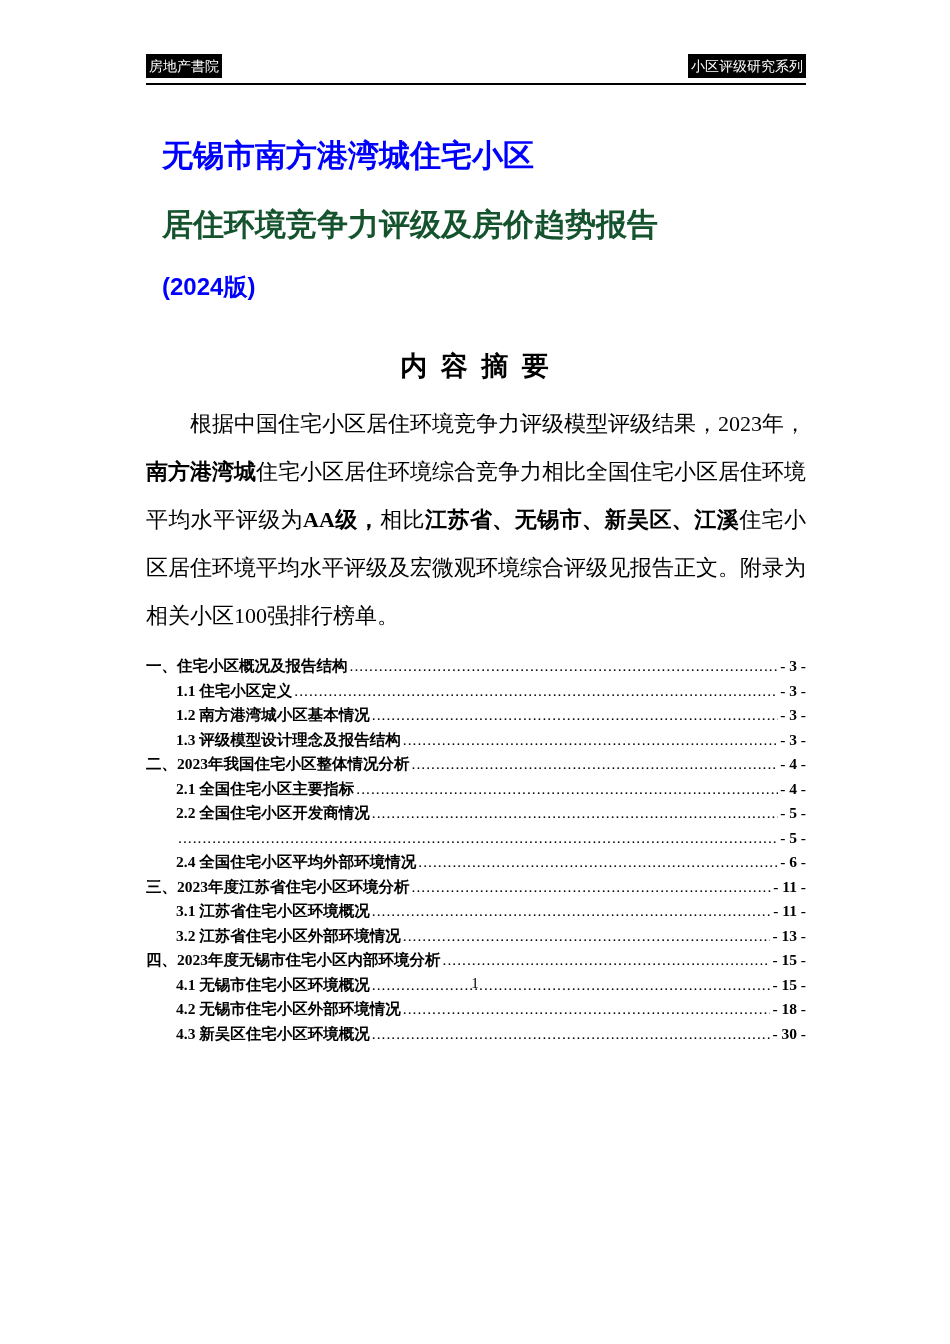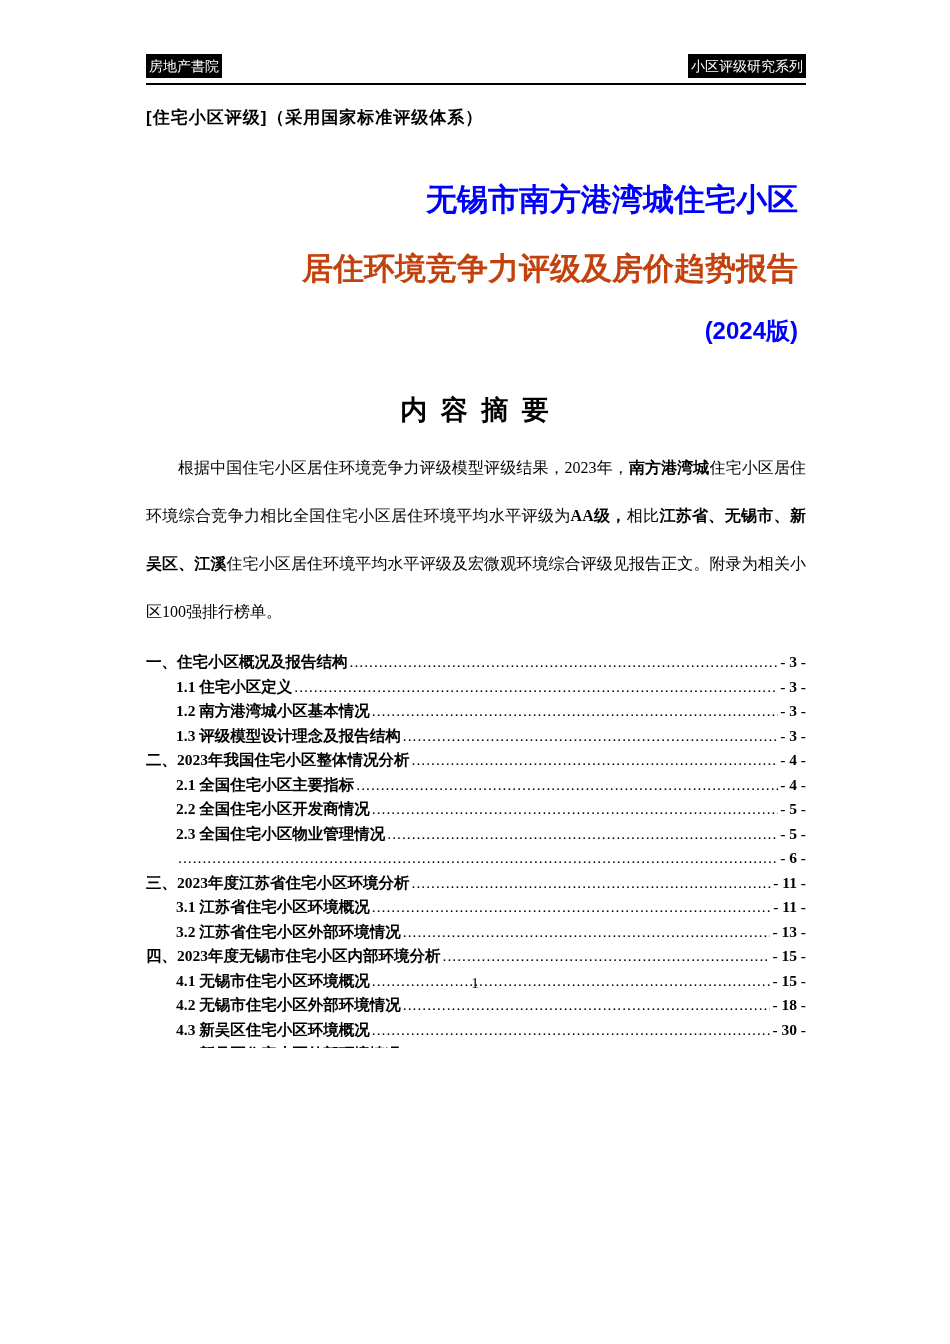--- a/index.html
+++ b/index.html
@@ -38,41 +38,41 @@
   .series-line {
     margin-top: 21px;
     font-family: "Liberation Sans", "DejaVu Sans", sans-serif;
     font-weight: 700;
     font-size: 17px;
     letter-spacing: 1px;
   }
 
   
   .title-line {
-    margin: 8px;
-    text-align: right;
+    margin: 16px;
+    text-align: left;
     font-family: "Liberation Sans", "DejaVu Sans", sans-serif;
     font-weight: 700;
   }
   .title-line1 { margin-top: 50px; font-size: 31px; }
   .title-line2 { margin-top: 27px; font-size: 31px; }
   .title-line3 { margin-top: 25px; font-size: 24px; }
 
   
   .abstract-heading {
     margin: 45px 0 0;
     text-align: center;
     font-family: "Liberation Sans", "DejaVu Sans", sans-serif;
     font-weight: 700;
     font-size: 27px;
     letter-spacing: 3px;
   }
   .abstract-body {
     margin: 16px 0 0;
-    font-size: 16px;
+    font-size: 22px;
     line-height: 48px;
     text-align: justify;
     text-indent: 2em;
     font-weight: 400;
   }
   .abstract-body b { font-weight: 700; }
 
   
   .toc-heading {
     margin: 56px 0 0;
@@ -122,24 +122,23 @@
 </head>
 <body>
 
 <div class="page">
 
   <div class="header-row">
     <span class="header-badge">房地产書院</span>
     <span class="header-badge">小区评级研究系列</span>
   </div>
 
-  <div class="series-line">[住宅小区评级]（采用国家标准评级体系）</div>
 
   <h1 class="title-line title-line1" style="color: rgb(0, 0, 255);">无锡市南方港湾城住宅小区</h1>
-  <h1 class="title-line title-line2" style="color: #c2410c;">居住环境竞争力评级及房价趋势报告</h1>
+  <h1 class="title-line title-line2" style="color: #14532d;">居住环境竞争力评级及房价趋势报告</h1>
   <div class="title-line title-line3" style="color: rgb(0, 0, 255);">(2024版)</div>
 
   <h2 class="abstract-heading">内 容 摘 要</h2>
   <p class="abstract-body" id="abstract-body"><span>根据中国住宅小区居住环境竞争力评级模型评级结果，2023年，</span><b>南方港湾城</b><span>住宅小区居住环境综合竞争力相比全国住宅小区居住环境平均水平评级为</span><b>AA级，</b><span>相比</span><b>江苏省、无锡市、新吴区、江溪</b><span>住宅小区居住环境平均水平评级及宏微观环境综合评级见报告正文。附录为相关小区100强排行榜单。</span></p>
 
   <div class="toc-list" id="toc-list">
       <div class="toc-row level-1">
         <span class="toc-label">一、住宅小区概况及报告结构</span>
         <span class="toc-dots"></span>
         <span class="toc-page">- 3 -</span>
@@ -168,25 +167,25 @@
         <span class="toc-label">2.1 全国住宅小区主要指标</span>
         <span class="toc-dots"></span>
         <span class="toc-page">- 4 -</span>
       </div>
       <div class="toc-row level-2">
         <span class="toc-label">2.2 全国住宅小区开发商情况</span>
         <span class="toc-dots"></span>
         <span class="toc-page">- 5 -</span>
       </div>
       <div class="toc-row level-2">
-        <span class="toc-label">2.3 全国住宅小区物业管理情况</span>
         <span class="toc-dots"></span>
         <span class="toc-page">- 5 -</span>
       </div>
       <div class="toc-row level-2">
+        <span class="toc-label">2.4 全国住宅小区平均外部环境情况</span>
         <span class="toc-dots"></span>
         <span class="toc-page">- 6 -</span>
       </div>
       <div class="toc-row level-1">
         <span class="toc-label">三、2023年度江苏省住宅小区环境分析</span>
         <span class="toc-dots"></span>
         <span class="toc-page">- 11 -</span>
       </div>
       <div class="toc-row level-2">
         <span class="toc-label">3.1 江苏省住宅小区环境概况</span>

